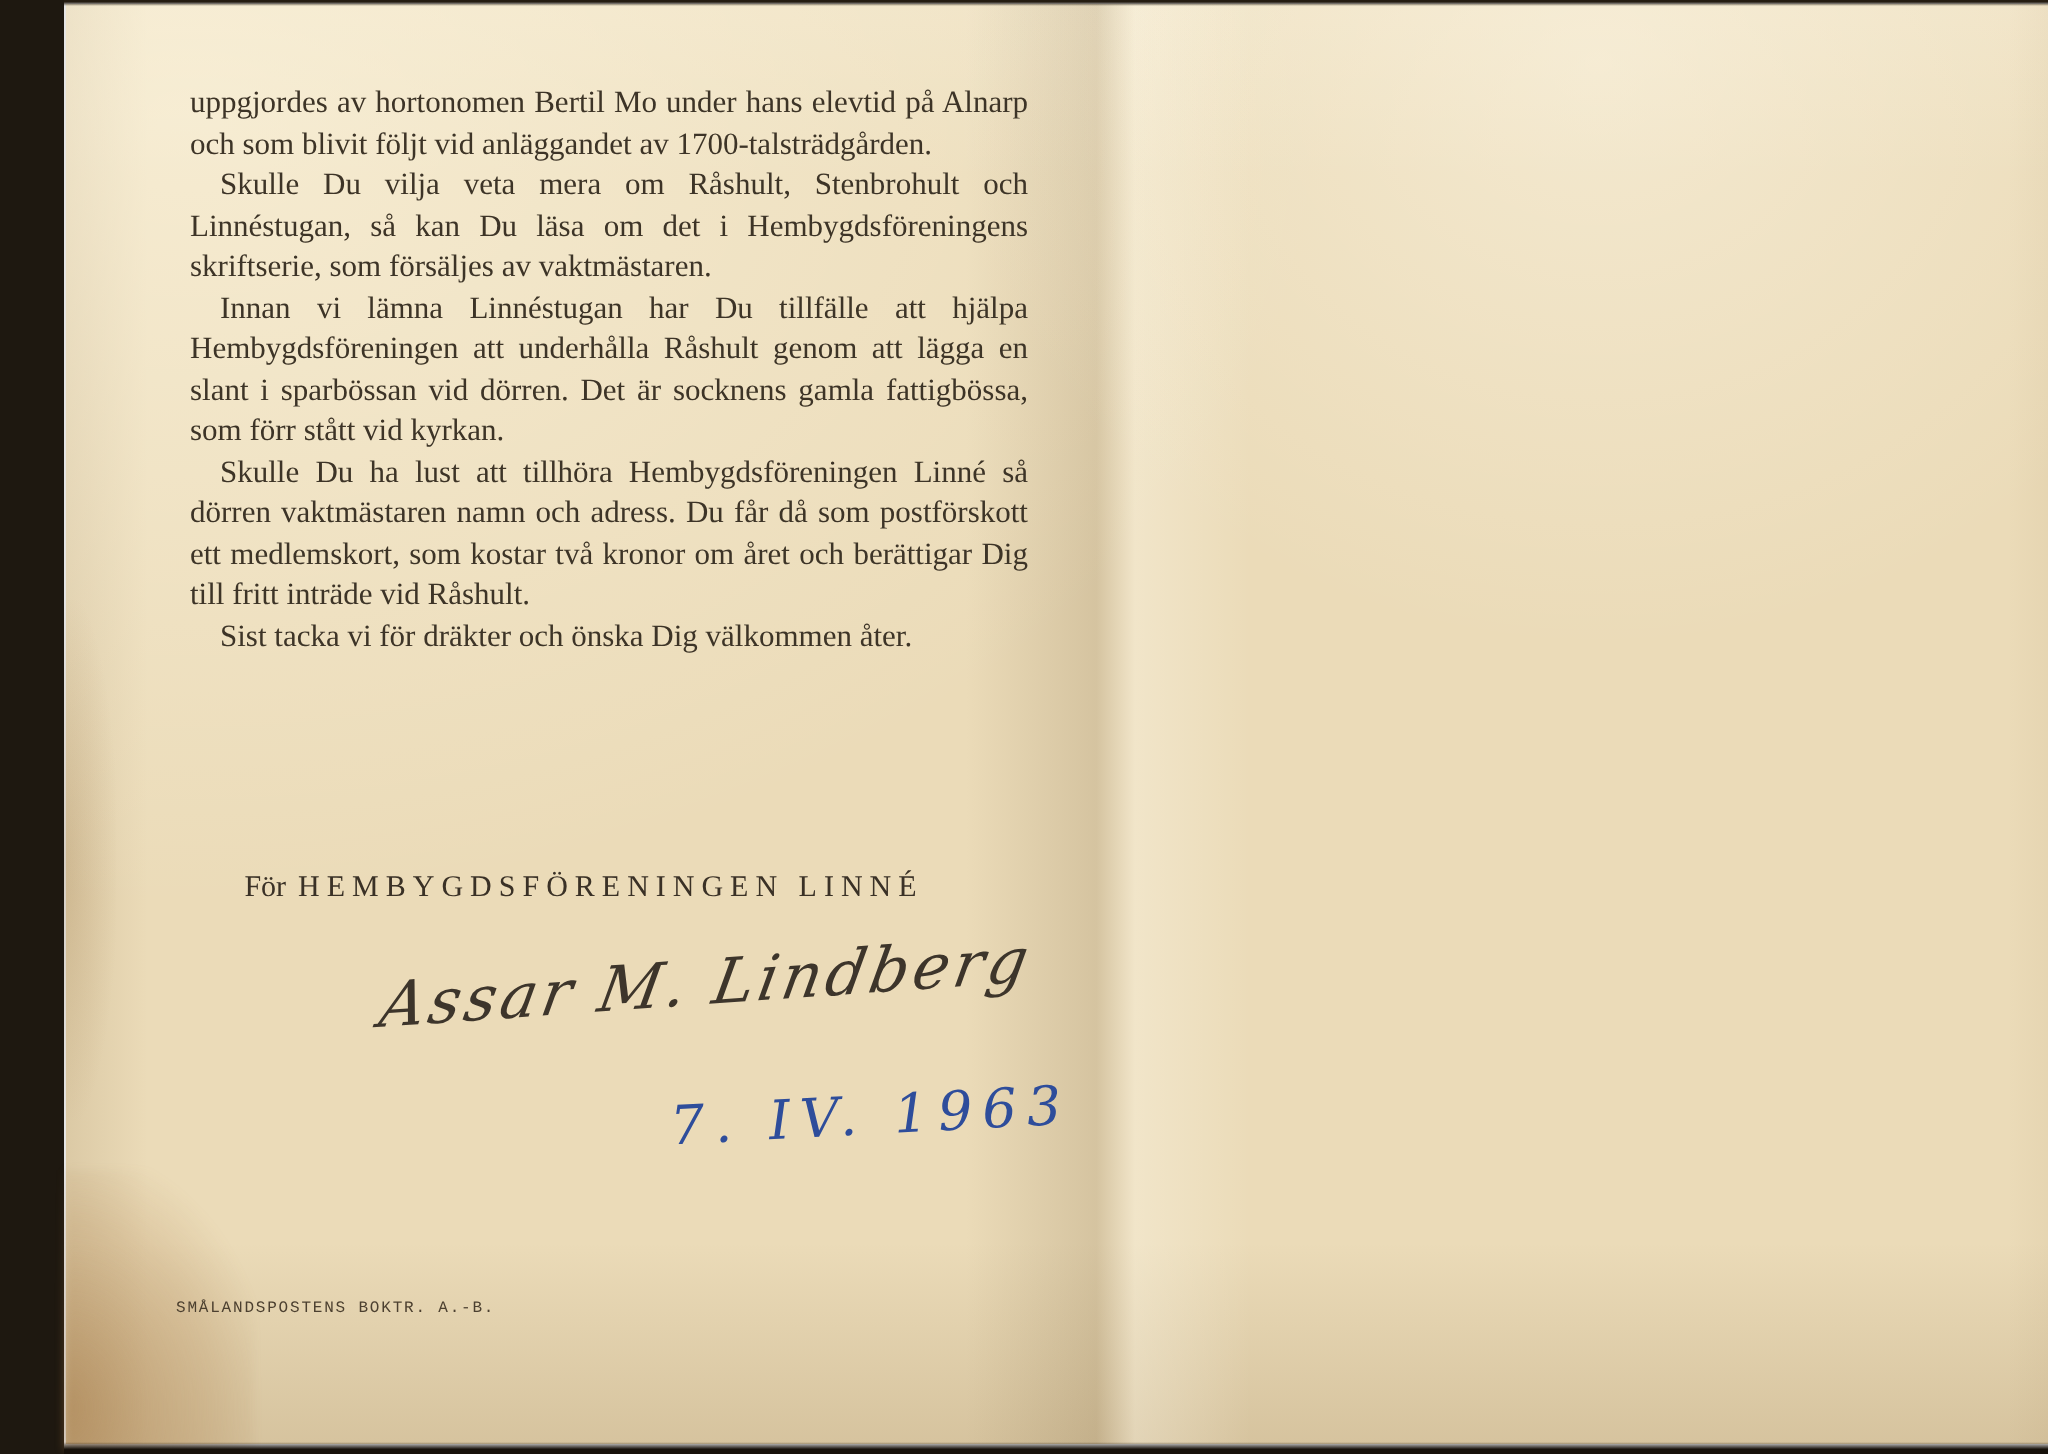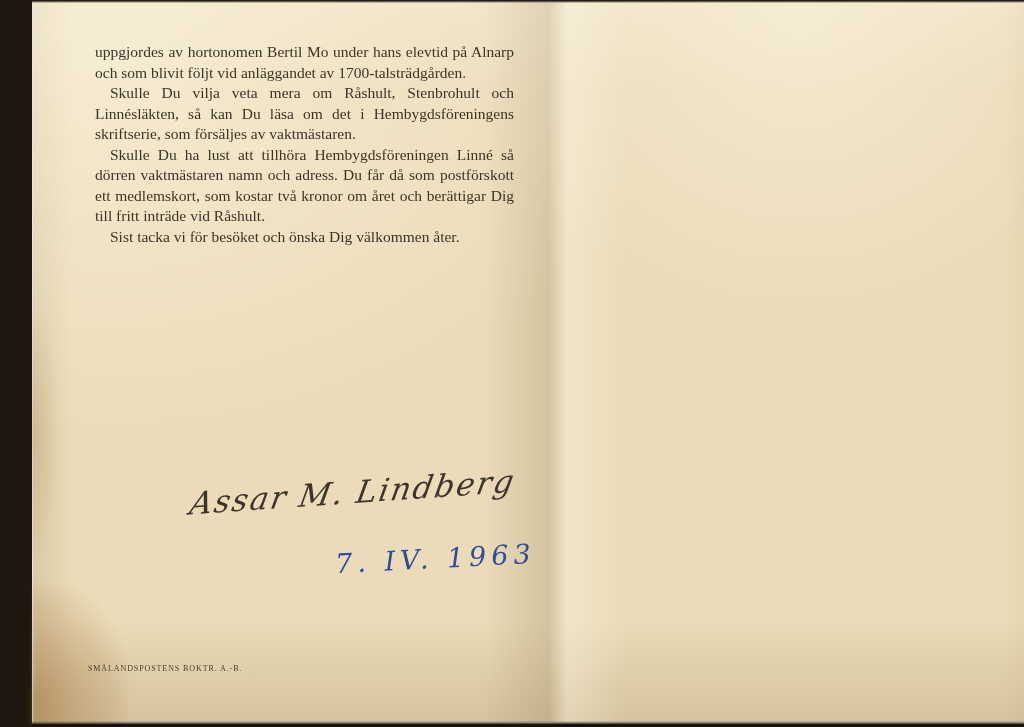--- a/index.html
+++ b/index.html
@@ -38,39 +38,43 @@
   .closing-line{position:absolute;left:40px;top:436px;width:440px;text-align:center;
     font-size:15px;color:#3a3126;white-space:nowrap;}
   .closing-org{letter-spacing:3.5px;margin-left:6px;}
 
   .signature{position:absolute;left:158px;top:474px;font-size:31px;font-style:italic;
     color:#2f2820;transform:rotate(-4deg) skewX(-14deg);letter-spacing:2px;
     font-family:"DejaVu Serif",serif;white-space:nowrap;opacity:.92;}
   .hand-date{position:absolute;left:303px;top:543px;font-size:27px;font-style:italic;
     color:#2e4d9b;transform:rotate(-3deg);letter-spacing:5px;
     font-family:"DejaVu Serif",serif;white-space:nowrap;}
-  .imprint{position:absolute;left:56px;top:664px;font-size:8px;letter-spacing:0.9px;
-    color:#4c4030;font-family:Liberation Serif, serif;}
+  .imprint{position:absolute;left:56px;top:650px;font-size:8px;letter-spacing:0.9px;
+    color:#4c4030;font-family:Liberation Mono, monospace;}
 </style>
 </head>
 <body>
 
 <div class="scan">
   <div class="paper"></div>
   <div class="stain-left-mid"></div>
   <div class="stain-bottom-left"></div>
   <div class="edge-top"></div>
   <div class="edge-bottom"></div>
 
   <div class="page page-left">
     <div class="body-text left-body">
       <p class="no-indent">uppgjordes av hortonomen Bertil Mo under hans elevtid på Alnarp och som blivit följt vid anläggandet av 1700-talsträdgården.</p>
-      <p>Skulle Du vilja veta mera om Råshult, Stenbrohult och Linnésläkten, så kan Du läsa om det i Hembygdsföreningens skriftserie, som försäljes av vaktmästaren.</p>
+      <p>Skulle Du vilja veta mera om Råshult, Stenbrohult och Linnéstugan, så kan Du läsa om det i Hembygdsföreningens skriftserie, som försäljes av vaktmästaren.</p>
+      <p>Innan vi lämna Linnéstugan har Du tillfälle att hjälpa Hembygdsföreningen att underhålla Råshult genom att lägga en slant i sparbössan vid dörren. Det är socknens gamla fattigbössa, som förr stått vid kyrkan.</p>
       <p>Skulle Du ha lust att tillhöra Hembygdsföreningen Linné så dörren vaktmästaren namn och adress. Du får då som postförskott ett medlemskort, som kostar två kronor om året och berättigar Dig till fritt inträde vid Råshult.</p>
-      <p>Sist tacka vi för besöket och önska Dig välkommen åter.</p>
+      <p>Sist tacka vi för dräkter och önska Dig välkommen åter.</p>
+    </div>
+    <div class="closing-line">
+      <span>För</span><span class="closing-org">HEMBYGDSFÖRENINGEN LINNÉ</span>
     </div>
     <div class="signature">Assar M. Lindberg</div>
     <div class="hand-date">7. IV. 1963</div>
     <div class="imprint">SMÅLANDSPOSTENS BOKTR. A.-B.</div>
   </div>
 
   <div class="page page-right">
     
     
     

